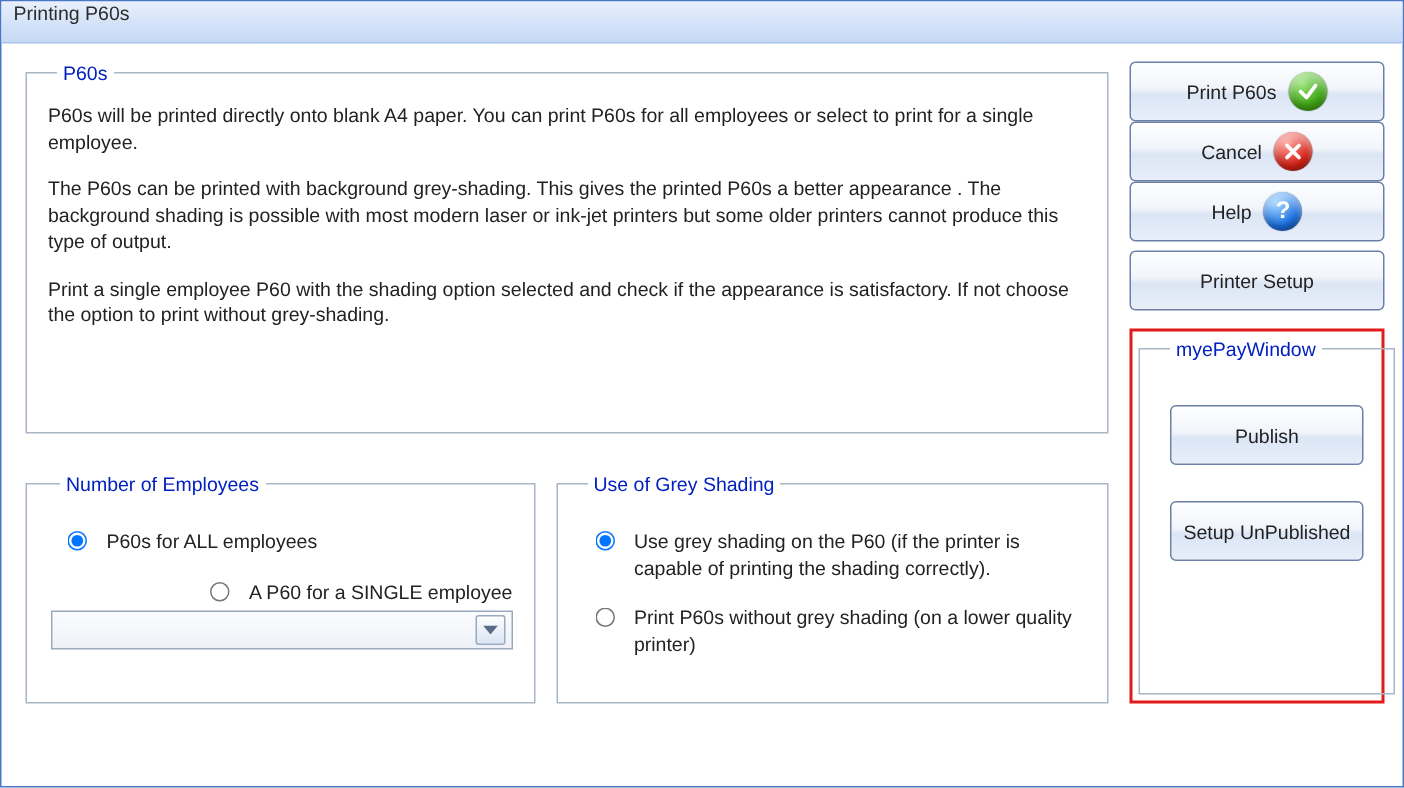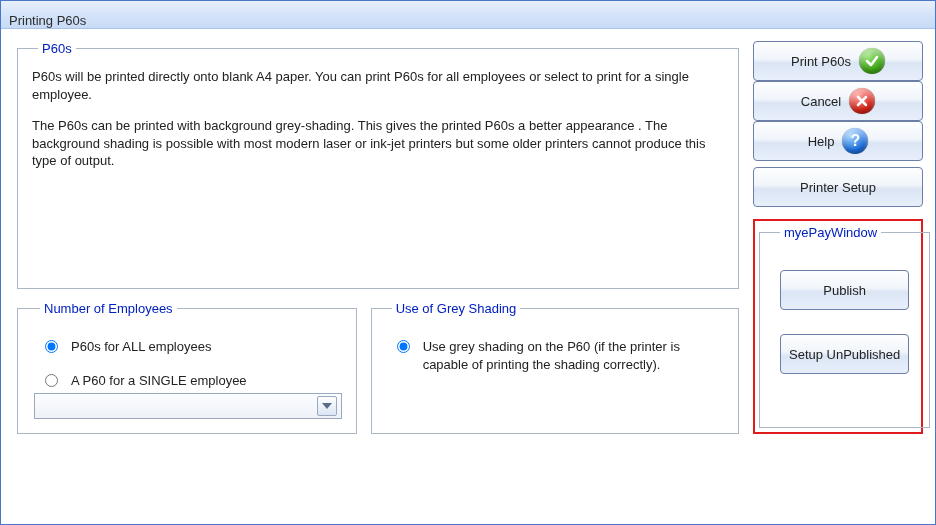--- a/index.html
+++ b/index.html
@@ -15,21 +15,21 @@
     height: 525px;
     border: 1px solid #4a76c8;
     background: #fff;
     position: relative;
   }
   .titlebar {
     height: 28px;
     background: linear-gradient(to bottom, #e8f0fb 0%, #d5e4f9 50%, #c7daf5 100%);
     border-bottom: 1px solid #a9c3ea;
     display: flex;
-    align-items: flex-end;
+    align-items: flex-start;
     padding: 0 8px;
     color: #2c2c2c;
     font-size: 13px;
   }
   .content {
     position: absolute;
     top: 28px; left: 0; right: 0; bottom: 0;
     padding: 12px 12px 12px 16px;
   }
   fieldset {
@@ -45,21 +45,21 @@
     margin-left: 6px;
   }
   .main-row {
     display: flex;
     gap: 14px;
   }
   .col-left {
     flex: 1;
     display: flex;
     flex-direction: column;
-    gap: 12px;
+    gap: 26px;
   }
   .col-right {
     width: 170px;
     display: flex;
     flex-direction: column;
   }
   .info-box p {
     margin: 0 0 14px 0;
     line-height: 1.35;
   }
@@ -155,33 +155,34 @@
   </div>
 
   <div class="content">
     <div class="main-row">
 
       <div class="col-left">
         <fieldset class="info-box" style="height:248px;">
           <legend>P60s</legend>
           <p>P60s will be printed directly onto blank A4 paper.  You can print P60s for all employees or select to print for a single employee.</p>
           <p>The P60s can be printed with background grey-shading.  This gives the printed P60s a better appearance .  The background shading is possible with most modern laser or ink-jet printers but some older printers cannot produce this type of output.</p>
+          <p>Print a single employee P60 with the shading option selected and check if the appearance is satisfactory.  If not choose the option to print without grey-shading.</p>
         </fieldset>
 
         <div class="lower-row">
 
           <fieldset class="fs-employees">
             <legend>Number of Employees</legend>
 
             <label class="radio-row">
               <input type="radio" name="emp" checked="" style="">
               <span>P60s for ALL employees</span>
             </label>
 
-            <label class="radio-row" style="margin-bottom:2px;">
+            <label class="radio-row" style="margin-bottom:2px;justify-content:flex-end;">
               <input type="radio" name="emp" style="">
               <span>A P60 for a SINGLE employee</span>
             </label>
 
             <div class="combo">
               <span style="flex:1;"></span>
               <span class="arrow-btn">
                 <svg width="10" height="6" viewBox="0 0 10 6">
                     <path d="M0 0 L5 6 L10 0 Z" fill="#5a6b85"></path>
                   </svg>
@@ -190,20 +191,24 @@
           </fieldset>
 
           <fieldset class="fs-shading">
             <legend>Use of Grey Shading</legend>
 
             <label class="radio-row">
               <input type="radio" name="shade" checked="" style="">
               <span>Use grey shading on the P60 (if the printer is capable of printing the shading correctly).</span>
             </label>
 
+            <label class="radio-row">
+              <input type="radio" name="shade" style="">
+              <span>Print P60s without grey shading (on a lower quality printer)</span>
+            </label>
           </fieldset>
         </div>
       </div>
 
       <div class="col-right">
         <button class="btn">
           <span class="lbl">Print P60s</span>
           <span class="icon-circle ic-green">
             <svg width="16" height="16" viewBox="0 0 16 16">
                 <path d="M3 8 L7 12 L13 4" stroke="#fff" stroke-width="2.5" fill="none" stroke-linecap="round" stroke-linejoin="round"></path>

